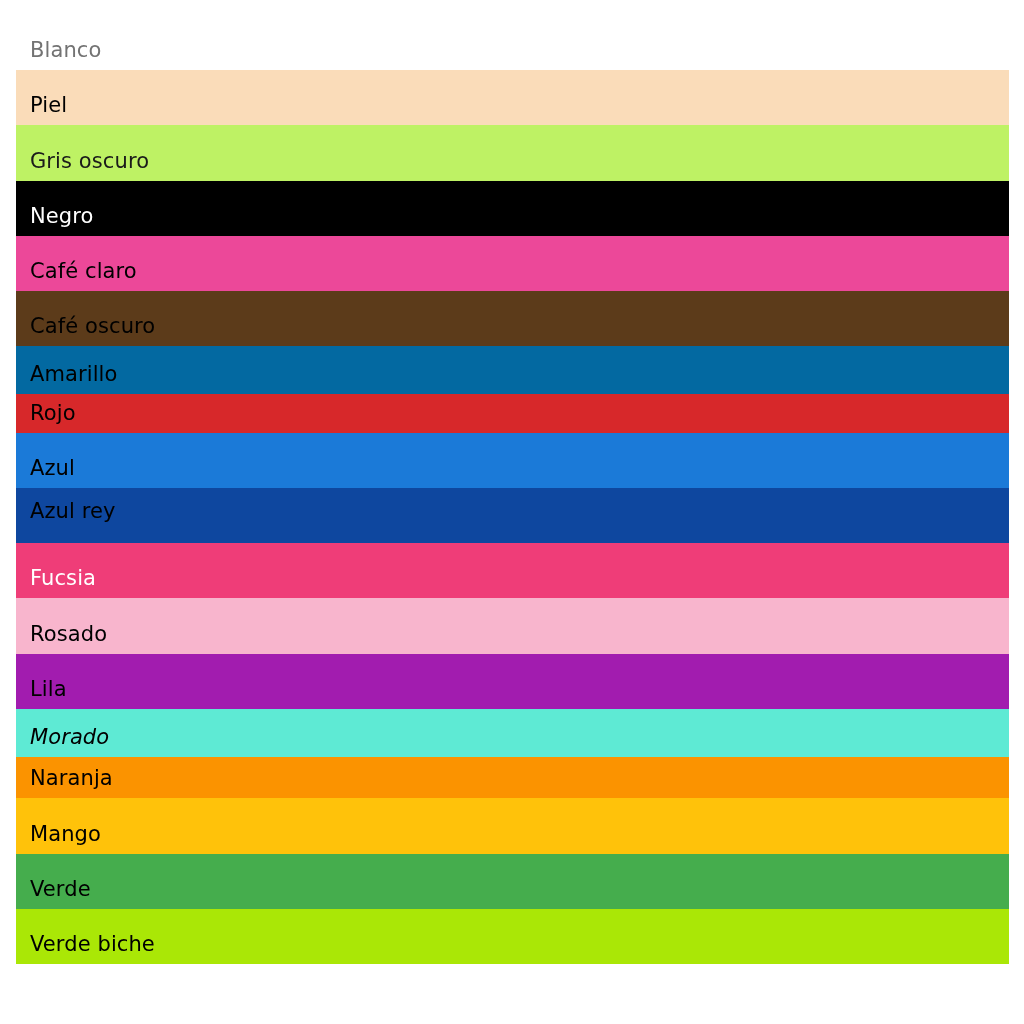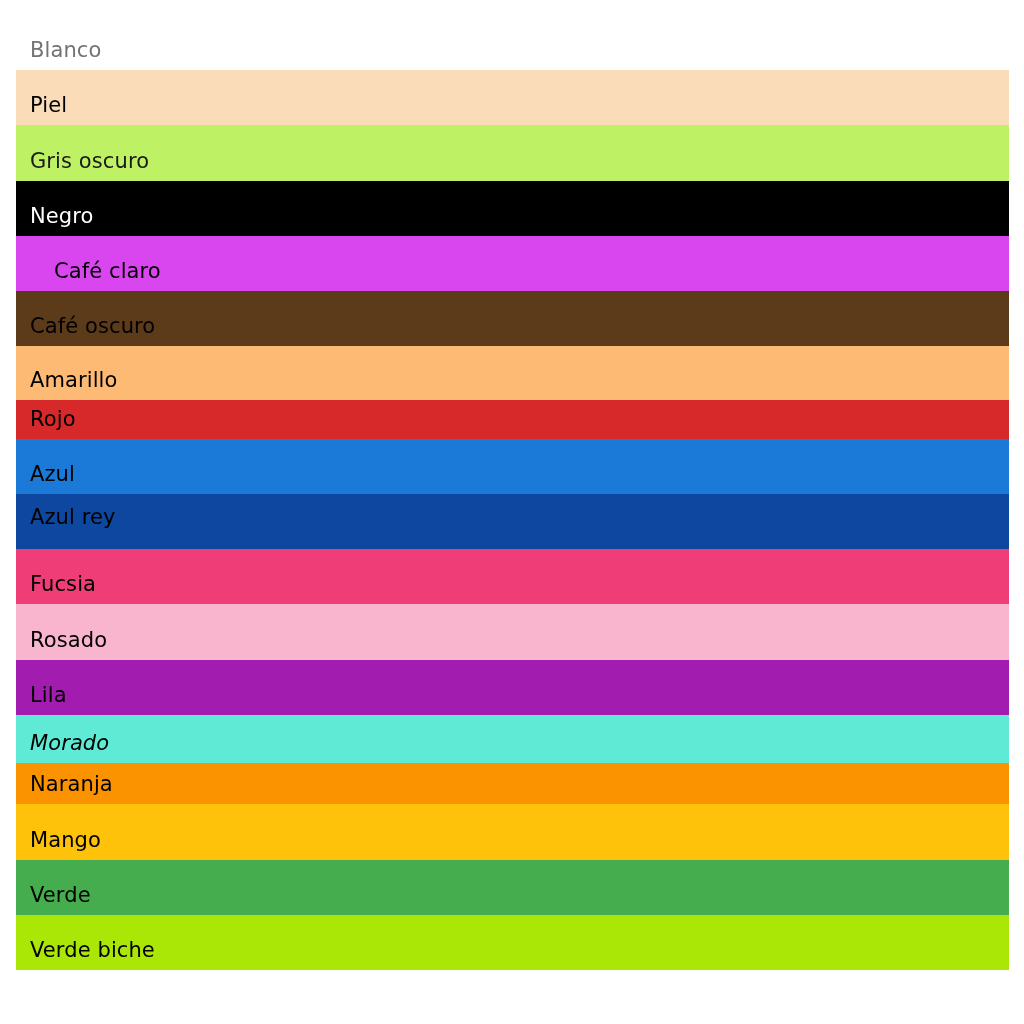--- a/index.html
+++ b/index.html
@@ -52,40 +52,40 @@
       </div>
       <div class="band" style="height: 55px; background: rgb(250, 220, 185);">
         <div class="band-label" style="color: rgb(0, 0, 0);">Piel</div>
       </div>
       <div class="band" style="height: 56px; background: #bef264;">
         <div class="band-label" style="color: rgb(26, 26, 26);">Gris oscuro</div>
       </div>
       <div class="band" style="height: 55px; background: rgb(0, 0, 0);">
         <div class="band-label" style="color: rgb(255, 255, 255);">Negro</div>
       </div>
-      <div class="band" style="height: 55px; background: #d946ef; padding-left: 24px;">
+      <div class="band" style="height: 55px; background: #ec4899;">
         <div class="band-label" style="color: rgb(0, 0, 0);">Café claro</div>
       </div>
       <div class="band" style="height: 55px; background: rgb(92, 59, 26);">
         <div class="band-label" style="color: rgb(0, 0, 0);">Café oscuro</div>
       </div>
-      <div class="band" style="height: 54px; background: #fdba74;">
+      <div class="band" style="height: 48px; background: #0369a1;">
         <div class="band-label" style="color: rgb(0, 0, 0);">Amarillo</div>
       </div>
       <div class="band" style="height: 39px; background: rgb(215, 40, 42);">
         <div class="band-label" style="color: rgb(0, 0, 0);">Rojo</div>
       </div>
       <div class="band" style="height: 55px; background: rgb(27, 122, 216);">
         <div class="band-label" style="color: rgb(0, 0, 0);">Azul</div>
       </div>
       <div class="band" style="height: 55px; background: rgb(14, 71, 159); align-items: center;">
         <div class="band-label" style="color: rgb(0, 0, 0);">Azul rey</div>
       </div>
       <div class="band" style="height: 55px; background: rgb(239, 61, 120);">
-        <div class="band-label" style="color: #000000;">Fucsia</div>
+        <div class="band-label" style="color: #ffffff;">Fucsia</div>
       </div>
       <div class="band" style="height: 56px; background: rgb(248, 181, 205);">
         <div class="band-label" style="color: rgb(0, 0, 0);">Rosado</div>
       </div>
       <div class="band" style="height: 55px; background: #a21caf;">
         <div class="band-label" style="color: rgb(0, 0, 0);">Lila</div>
       </div>
       <div class="band" style="height: 48px; background: #5eead4; font-style: italic;">
         <div class="band-label" style="color: rgb(0, 0, 0);">Morado</div>
       </div>

